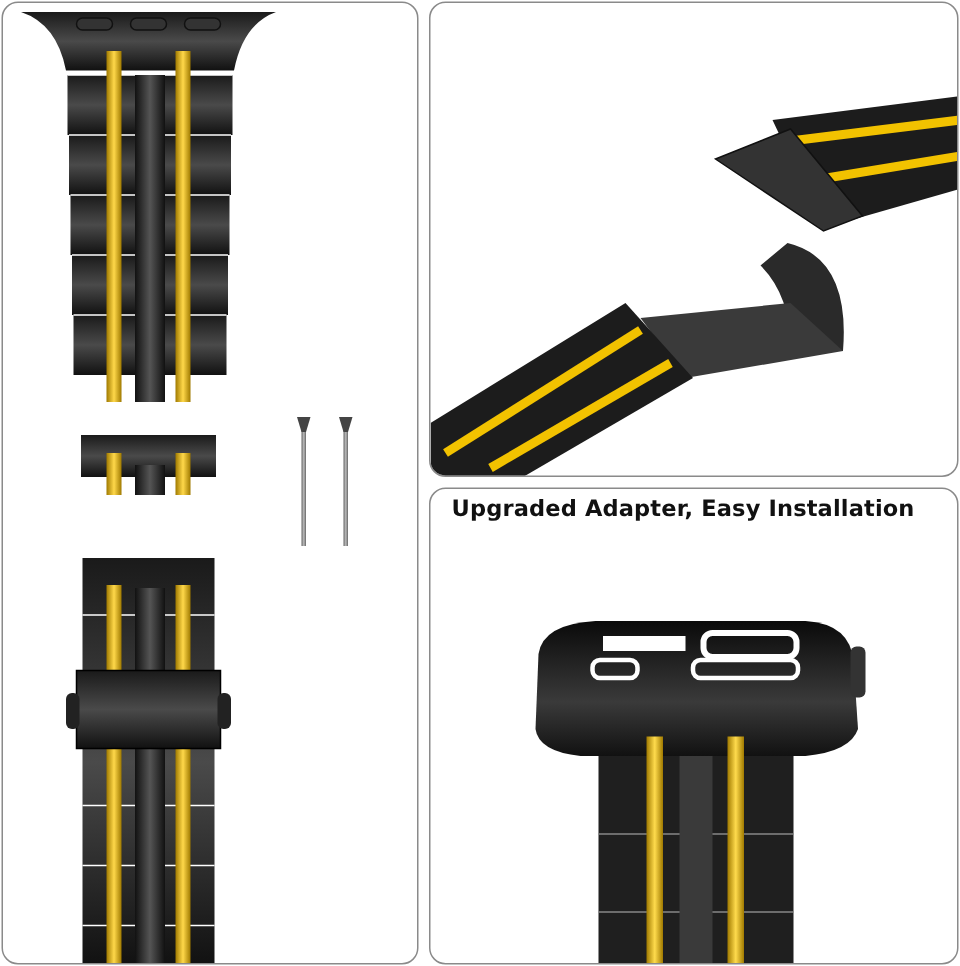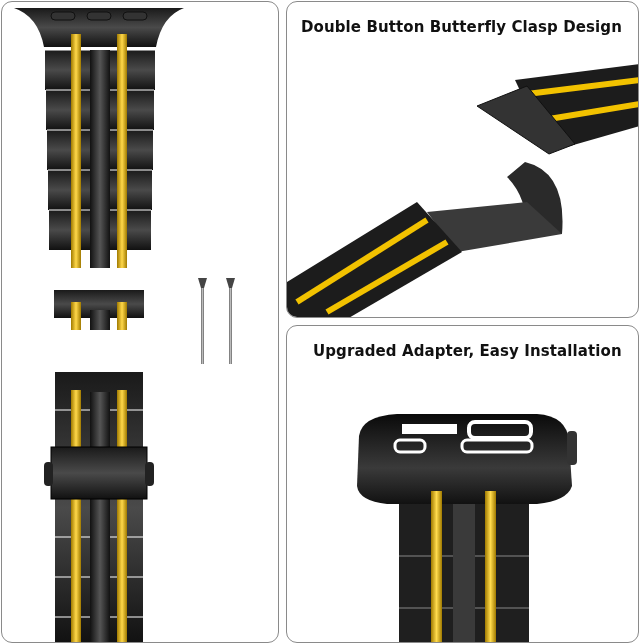--- a/index.html
+++ b/index.html
@@ -3,21 +3,21 @@
 <meta charset="utf-8">
 <style>
   html,body{margin:0;padding:0;background:#fff;}
   body{width:640px;height:644px;position:relative;overflow:hidden;font-family:"DejaVu Sans","Liberation Sans",sans-serif;}
   .panel{position:absolute;border:1.5px solid #8a8a8a;border-radius:11px;background:#fff;overflow:hidden;box-sizing:border-box;}
   #p-left{left:1px;top:1px;width:278px;height:642px;}
   #p-tr{left:286px;top:1px;width:353px;height:317px;}
   #p-br{left:286px;top:325px;width:353px;height:318px;}
   .caption{position:absolute;left:14px;font-weight:bold;font-size:15px;color:#111;letter-spacing:0.1px;white-space:nowrap;}
   #p-tr .caption{top:16px;}
-  #p-br .caption{top:16px;margin-left:12px;}
+  #p-br .caption{top:4px;}
   svg{position:absolute;left:0;top:0;}
 </style>
 </head>
 <body>
 
 
 
 <defs-holder></defs-holder>
 
 
@@ -94,21 +94,20 @@
       <rect x="115" y="388" width="10" height="254" fill="url(#gld)"></rect>
       <rect x="49" y="445" width="96" height="52" fill="url(#blkv)" stroke="#000"></rect>
       <rect x="42" y="460" width="9" height="24" rx="4" fill="#222"></rect>
       <rect x="143" y="460" width="9" height="24" rx="4" fill="#222"></rect>
     </g>
   </svg>
 </div>
 
 
 <div class="panel" id="p-tr">
-  <div class="caption">Double Button Butterfly Clasp Design</div>
   <svg width="353" height="317" viewBox="0 0 353 317">
     <g>
       <path d="M228 78 L353 62 L353 124 L262 150 Z" fill="#1c1c1c"></path>
       <path d="M240 92 L353 78" stroke="#f2c200" stroke-width="6"></path>
       <path d="M256 118 L353 102" stroke="#f2c200" stroke-width="6"></path>
     </g>
     <g>
       <path d="M190 104 L240 84 L288 142 L262 152 Z" fill="#333" stroke="#111"></path>
     </g>
     <g>

